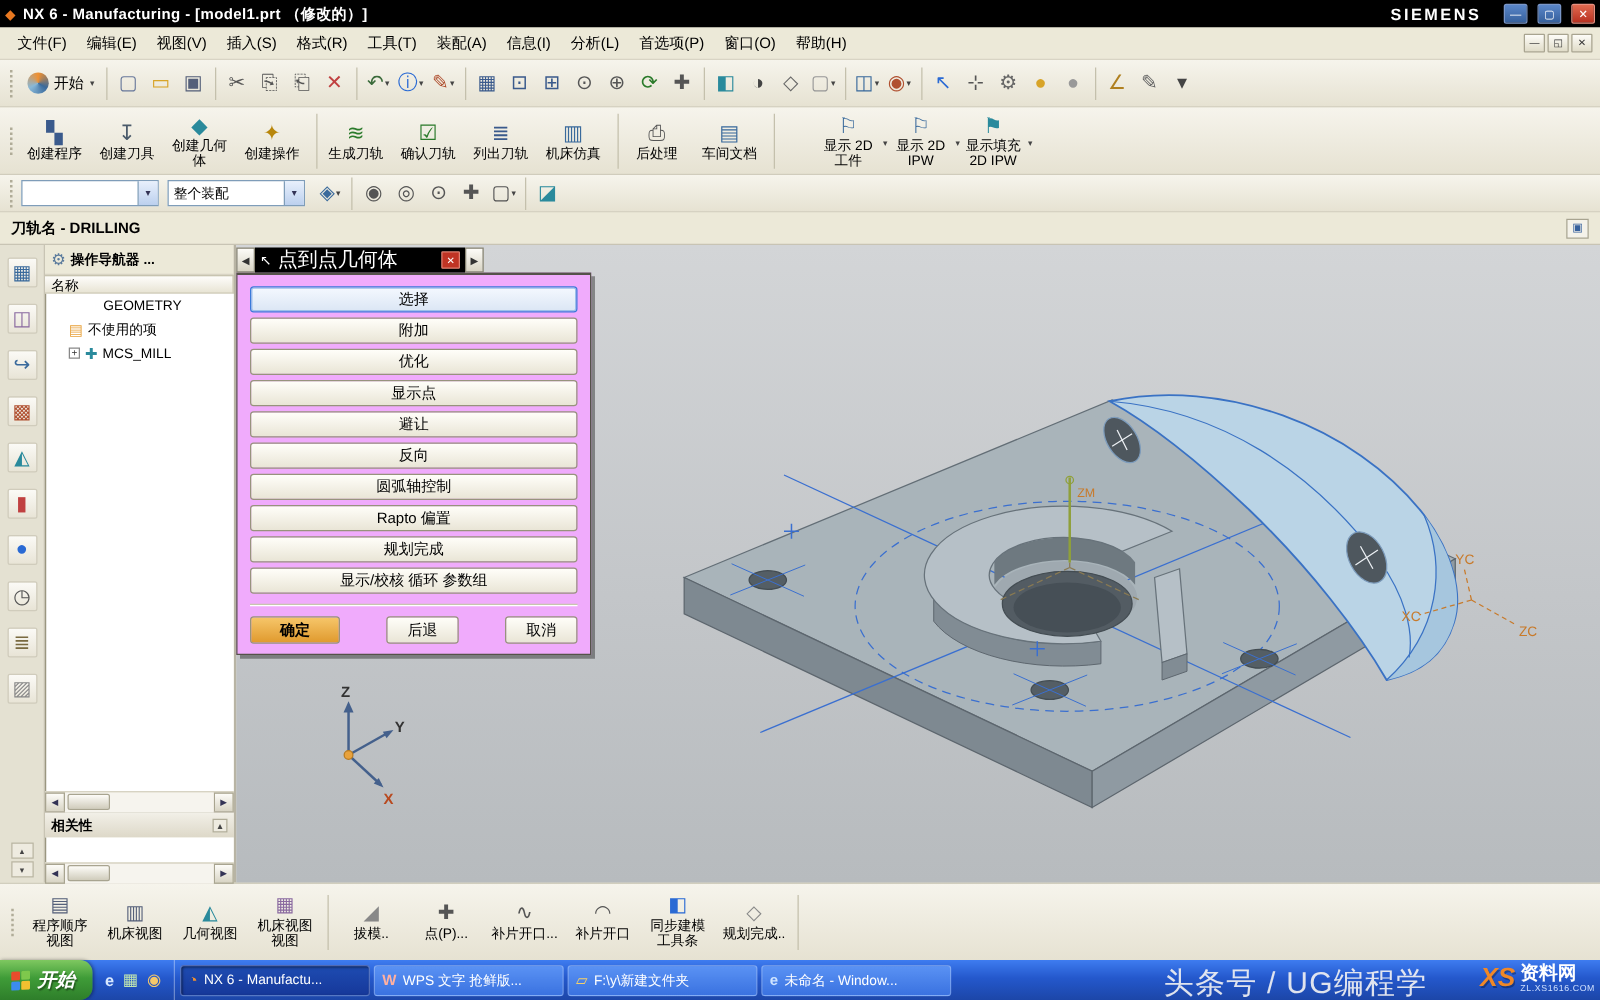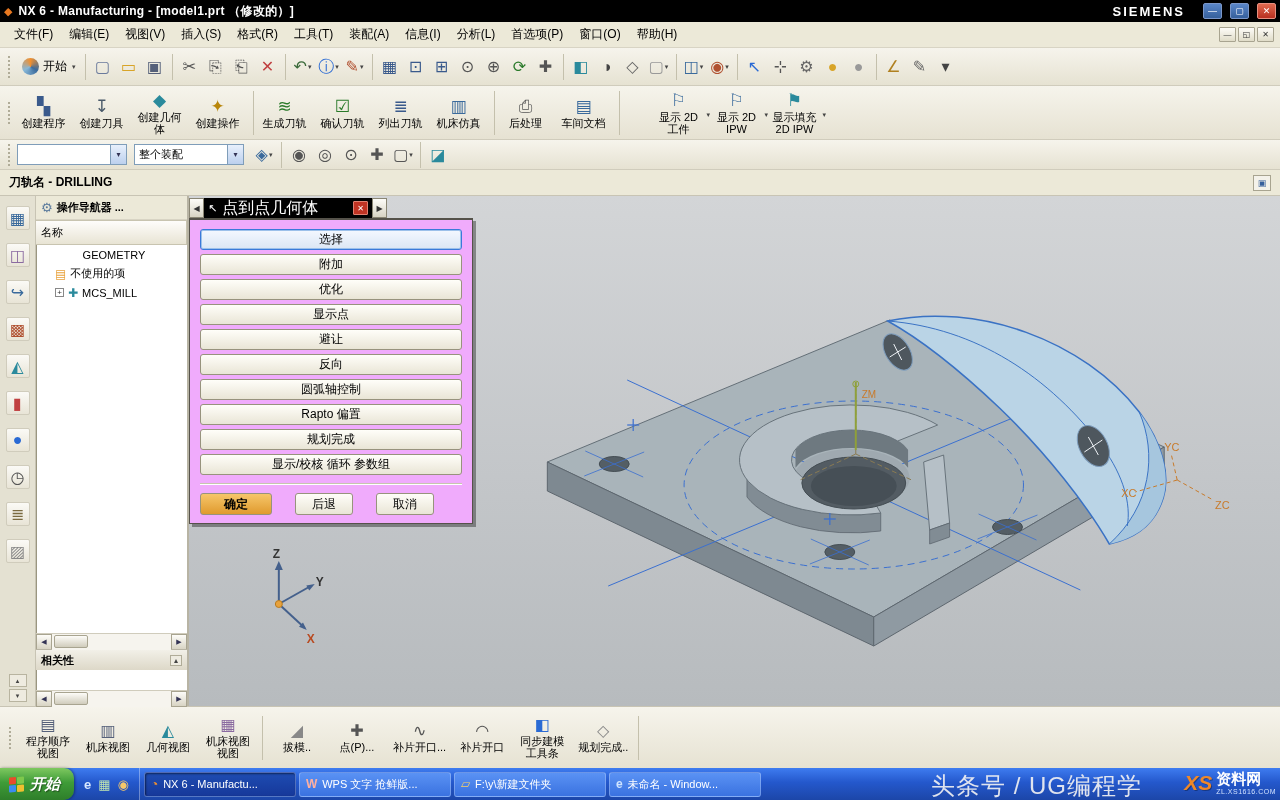--- a/index.html
+++ b/index.html
@@ -46,21 +46,21 @@
 .tp-icon{width:18px;height:16px;border:1px solid #a8a490;background:#f4f2ea;display:flex;align-items:center;justify-content:center;font-size:9px;color:#36609c}
 
 .main{flex:1;display:flex;position:relative;min-height:0}
 .resource-bar{width:36px;background:#e4e1d2;border-right:1px solid #c8c4b4;display:flex;flex-direction:column;align-items:center;padding:10px 0 4px;gap:13px;flex:0 0 auto}
 .rb-btn{width:24px;height:24px;display:flex;align-items:center;justify-content:center;font-size:16px;border:1px solid #d0ccbc;border-radius:2px;background:linear-gradient(#fbfaf6,#e8e4d6)}
 .rb-bottom{margin-top:auto;display:flex;flex-direction:column;gap:2px}
 .rb-arrow{width:18px;height:13px;font-size:7px;display:flex;align-items:center;justify-content:center;border:1px solid #b8b4a0;background:#eeebe0;color:#444}
 .navigator{width:153px;background:#ece9d8;border-right:2px solid #b8b4a4;display:flex;flex-direction:column;flex:0 0 auto}
 .nav-header{height:24px;display:flex;align-items:center;gap:4px;padding:0 5px;font-weight:bold;font-size:11px;border-bottom:1px solid #d8d4c4}
 .nav-ico{color:#5a7a9c;font-size:13px}
-.col-header{height:25px;background:linear-gradient(#fefdfb,#e8e4d4);border:1px solid #c8c4b0;border-left:none;display:flex;align-items:center;padding:0 5px;font-size:11px}
+.col-header{height:15px;background:linear-gradient(#fefdfb,#e8e4d4);border:1px solid #c8c4b0;border-left:none;display:flex;align-items:flex-start;padding:0 5px;font-size:11px}
 .tree{flex:1;background:#fff;border-left:1px solid #9a9680;overflow:hidden}
 .tree-row{height:19px;display:flex;align-items:center;gap:4px;font-size:11px;white-space:nowrap}
 .expander{width:9px;height:9px;border:1px solid #888;display:flex;align-items:center;justify-content:center;font-size:8px;line-height:1;background:#fff;color:#333;flex:0 0 auto}
 .tree-ico{font-size:12px}
 .hscroll{height:16px;display:flex;align-items:center;background:#ece9d8;border-top:1px solid #d0ccbc}
 .sc-btn{width:16px;height:16px;display:flex;align-items:center;justify-content:center;font-size:7px;color:#335;background:linear-gradient(#fdfcf8,#d8d4c4);border:1px solid #a8a490}
 .sc-track{flex:1;height:16px;background:#f6f4ee;position:relative}
 .sc-thumb{position:absolute;left:2px;top:1px;width:34px;height:13px;background:linear-gradient(#fdfcf8,#d0ccbc);border:1px solid #a8a490;border-radius:2px}
 .section-header{height:21px;display:flex;align-items:center;justify-content:space-between;padding:0 5px;background:linear-gradient(#f2f0e8,#ddd8c8);border-top:1px solid #b8b4a4;font-weight:bold;font-size:11px}
 .sec-btns{font-size:8px;color:#444;border:1px solid #b0ac98;padding:0 3px;background:#eeebe0}
@@ -72,21 +72,21 @@
 .dlg-titlerow{display:flex;align-items:stretch;height:20px}
 .dlg-nav{width:15px;display:flex;align-items:center;justify-content:center;font-size:8px;background:linear-gradient(#fdfcf8,#d8d4c4);border:1px solid #8a8674;color:#333}
 .dlg-titlebar{display:flex;align-items:center;gap:5px;background:#000;color:#fff;padding:0 4px;width:168px}
 .dlg-cursor{font-size:11px}
 .dlg-title{font-weight:normal;font-size:16px;flex:1;white-space:nowrap}
 .dlg-close{width:15px;height:14px;background:#c03424;border:1px solid #e08070;color:#fff;font-size:8px;display:flex;align-items:center;justify-content:center;border-radius:1px}
 .dlg-body{background:#f0abfc;border:1px solid #55524a;border-top:2px solid #55524a;box-shadow:3px 3px 0 rgba(40,40,40,.45);padding:9px 10px 8px}
 .dlg-btn{display:block;width:100%;height:21px;margin-bottom:4px;font-size:12px;font-family:inherit;background:linear-gradient(#fffef9,#e9e5d6);border:1px solid #97937d;border-radius:3px}
 .dlg-btn-active{border:1px solid #3a7ad9;box-shadow:0 0 0 1px #9cc0ea inset;background:linear-gradient(#f4f8ff,#dbe6f4)}
 .dlg-sep{height:2px;border-top:1px solid #c8c4b0;border-bottom:1px solid #fff;margin:8px 0}
-.dlg-footer{display:flex;justify-content:flex-start;gap:23px}
+.dlg-footer{display:flex;justify-content:space-between;gap:23px}
 .dlg-footer button{height:22px;font-size:12px;font-family:inherit;border-radius:3px;border:1px solid #97937d}
 .dlg-ok{width:72px;background:linear-gradient(#f6c66a,#e09a2e);border-color:#8a6010;font-weight:bold}
 .dlg-small{width:58px;background:linear-gradient(#fffef9,#e9e5d6)}
 
 .bottom-toolbar{height:62px;display:flex;align-items:center;background:linear-gradient(#f6f4ec,#e6e2d2);border-top:1px solid #c8c4b4;padding:0 4px;flex:0 0 auto}
 .bt-btn{display:flex;flex-direction:column;align-items:center;justify-content:center;min-width:60px;padding:2px 6px;gap:1px}
 .bt-icon{font-size:16px;line-height:18px}
 .bt-label{font-size:11px;line-height:12px;text-align:center;white-space:nowrap}
 
 .taskbar{height:32px;background:linear-gradient(#3e7cf0,#2458cc 45%,#1c46a8);display:flex;align-items:stretch;position:relative;flex:0 0 auto}

